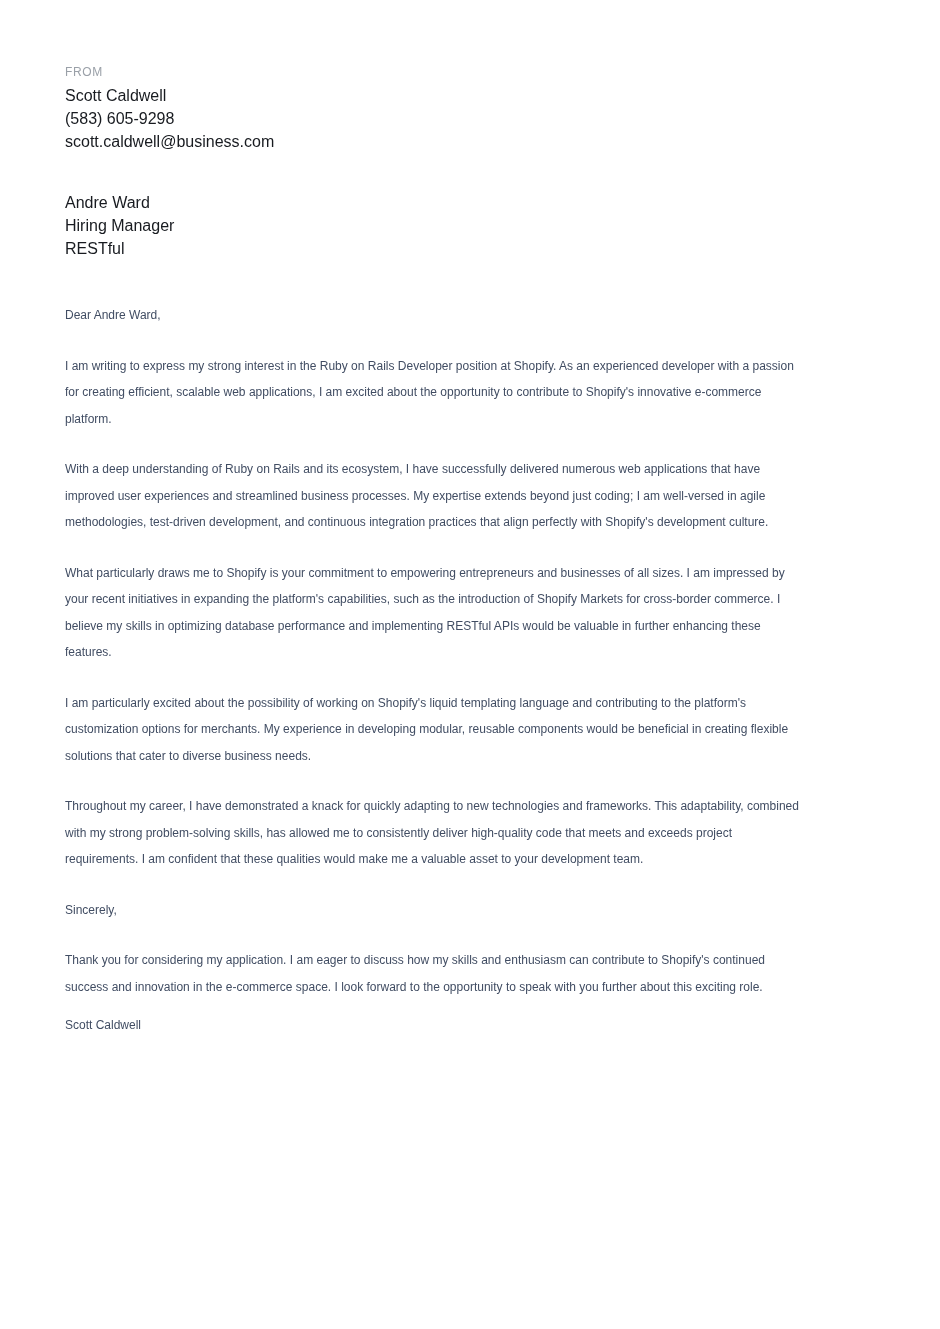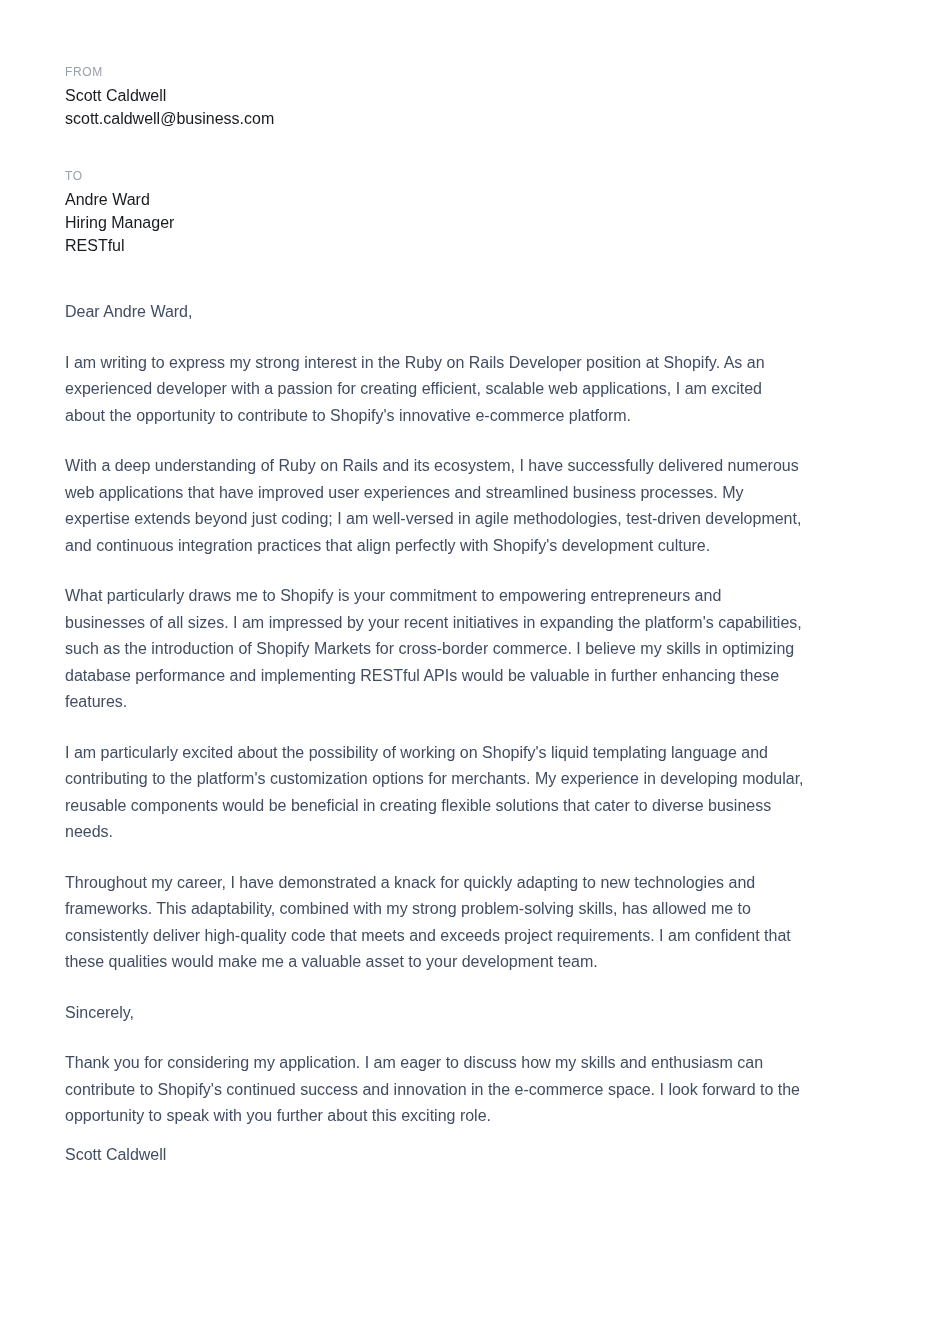--- a/index.html
+++ b/index.html
@@ -42,21 +42,21 @@
     line-height: 23px;
     color: #181b20;
     font-weight: 400;
   }
 
   
   .letter-body {
     margin-top: 42px;
     max-width: 830px;
     color: #414d63;
-    font-size: 16px;
+    font-size: 12px;
     line-height: 26.5px;
     font-weight: 400;
   }
 
   .letter-body p {
     margin-bottom: 24px;
   }
 
   .letter-body p.signature {
     margin-top: -12px; 
@@ -64,25 +64,25 @@
   }
 </style>
 </head>
 <body>
 
 <div class="page">
 
   <div class="contact-block">
     <div class="contact-label">FROM</div>
     <div class="contact-line">Scott Caldwell</div>
+    <div class="contact-line">(583) 605-9298</div>
     <div class="contact-line">scott.caldwell@business.com</div>
   </div>
 
   <div class="contact-block">
-    <div class="contact-label">TO</div>
     <div class="contact-line">Andre Ward</div>
     <div class="contact-line">Hiring Manager</div>
     <div class="contact-line">RESTful</div>
   </div>
 
   <div class="letter-body">
     <p>Dear Andre Ward,</p>
 
     <p>I am writing to express my strong interest in the Ruby on Rails Developer position at Shopify. As an experienced developer with a passion for creating efficient, scalable web applications, I am excited about the opportunity to contribute to Shopify's innovative e-commerce platform.</p>
     <p>With a deep understanding of Ruby on Rails and its ecosystem, I have successfully delivered numerous web applications that have improved user experiences and streamlined business processes. My expertise extends beyond just coding; I am well-versed in agile methodologies, test-driven development, and continuous integration practices that align perfectly with Shopify's development culture.</p>

